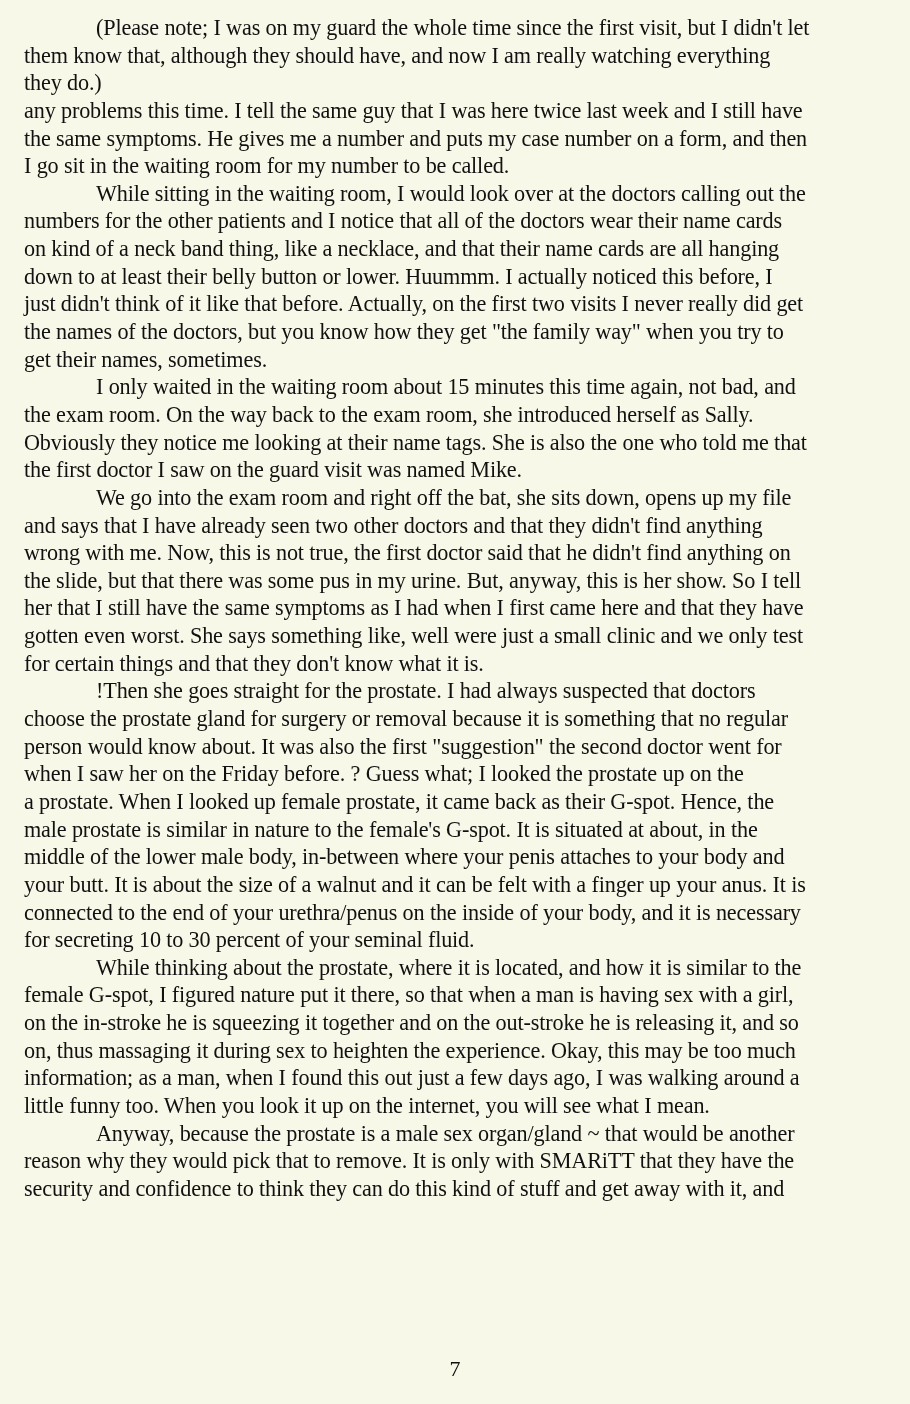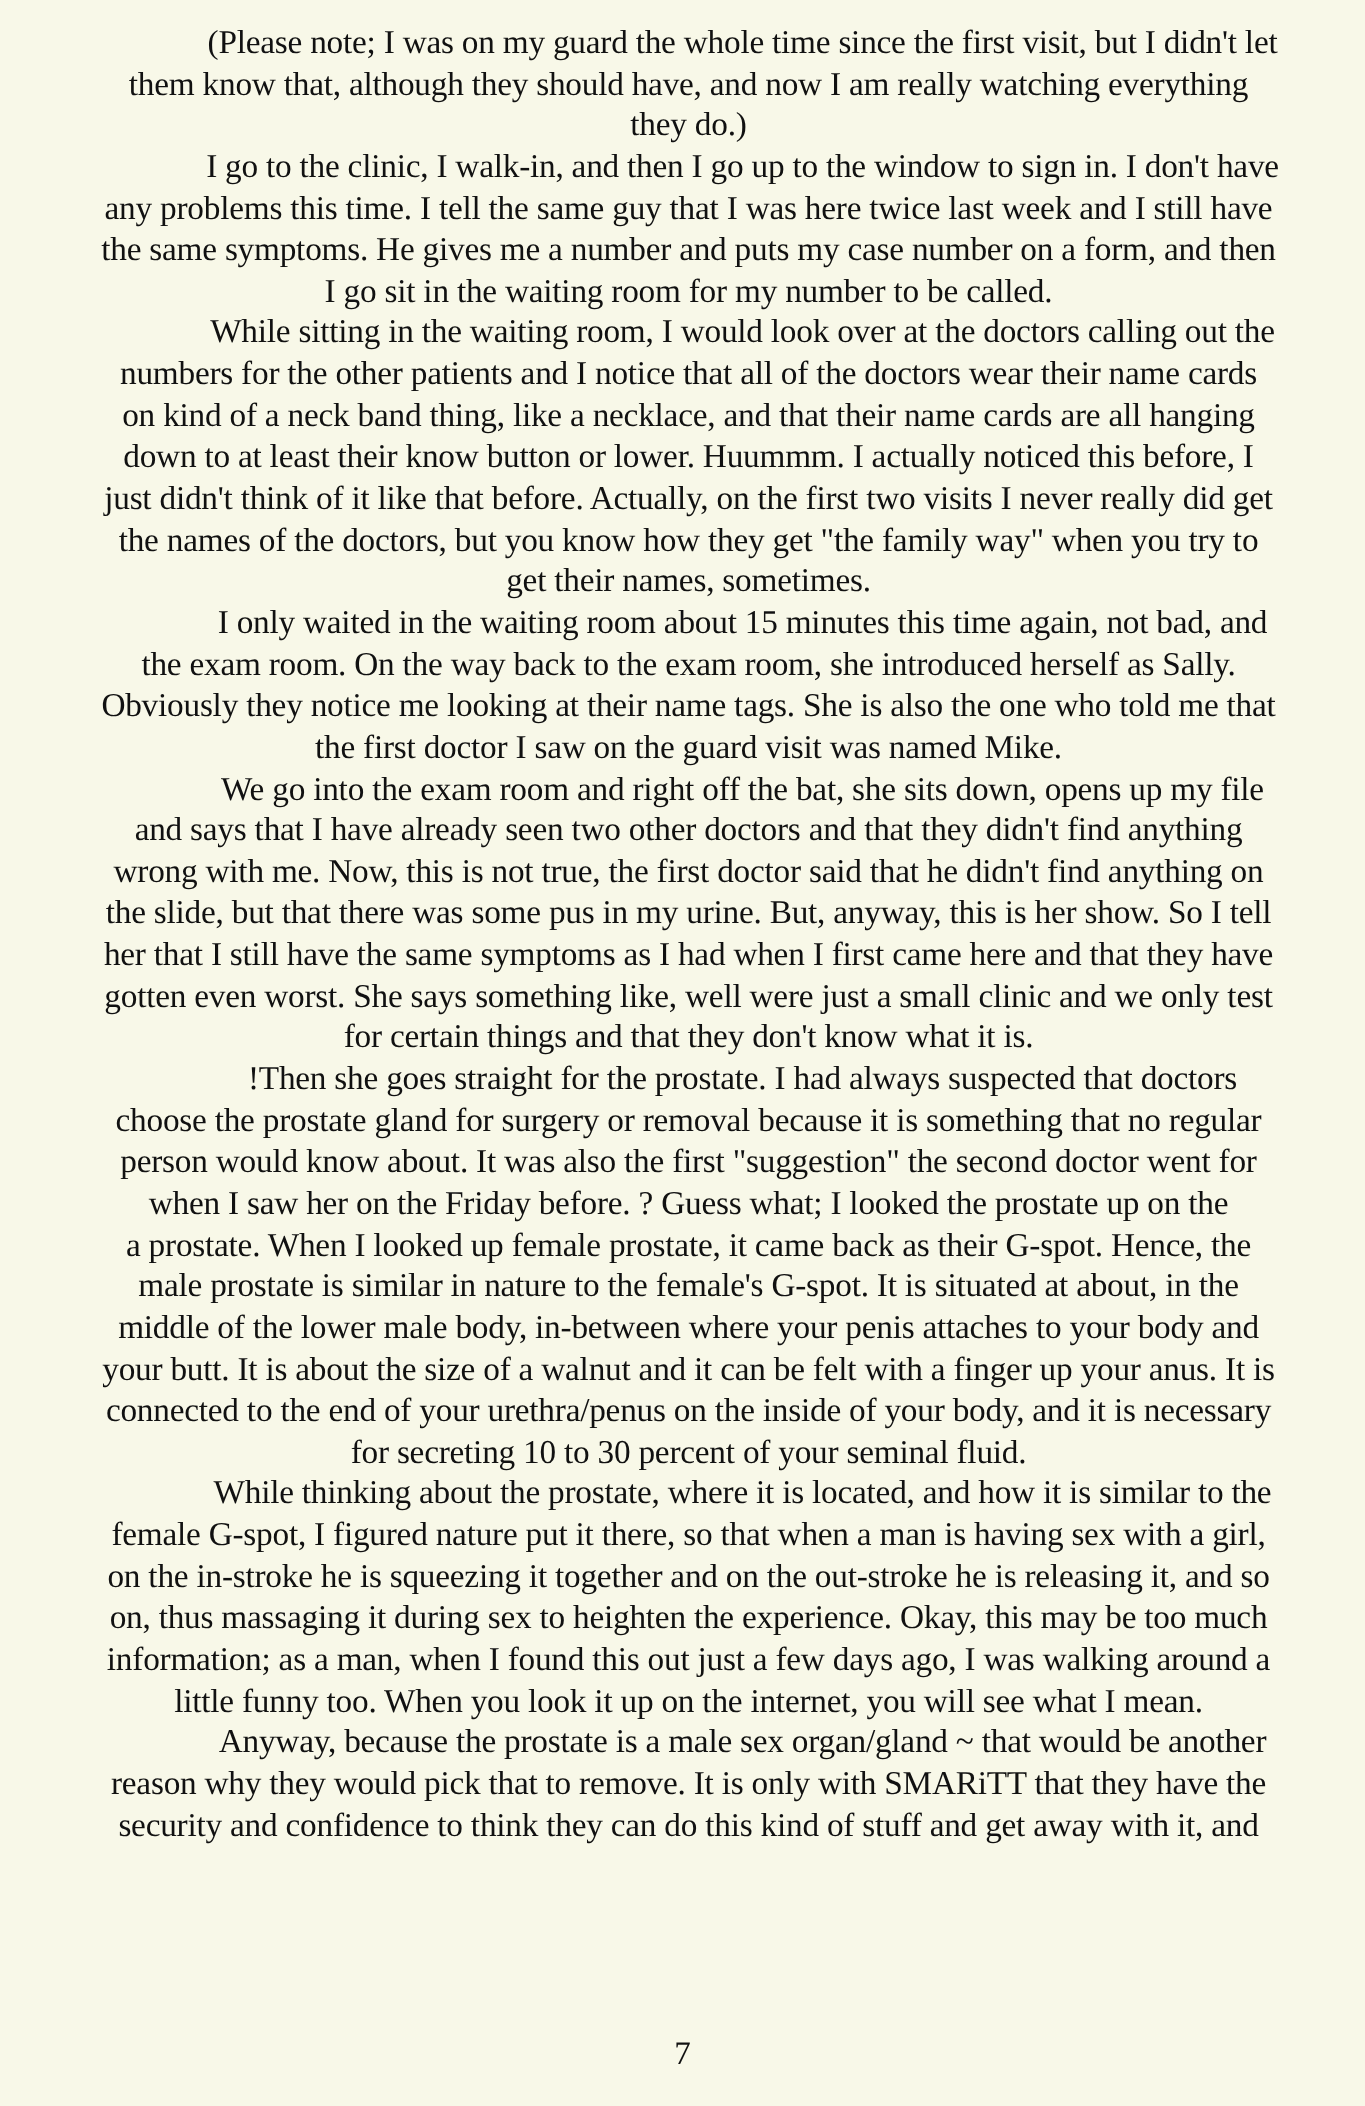--- a/index.html
+++ b/index.html
@@ -6,49 +6,48 @@
   body {
     width:910px; height:1404px; overflow:hidden;
     background:#f8f8e8;
     font-family:"Liberation Serif", "DejaVu Serif", serif;
     color:#111;
   }
   .page { position:relative; width:910px; height:1404px; }
   .text { position:absolute; left:24px; top:14px; width:870px; }
   .line {
     font-size:22.2px; line-height:27.65px; height:27.65px;
-    white-space:nowrap; letter-spacing:-0.15px;text-align:center;
+    white-space:nowrap; letter-spacing:-0.15px;
   }
   .line.indent { padding-left:72px; }
   .pagenum {
     position:absolute; top:1356px; left:0; width:910px;
     text-align:center; font-size:22px;
   }
 </style>
 </head>
 <body>
 
 <div class="page">
   <div class="text" id="text">
       <div>
         <div class="line indent">(Please note; I was on my guard the whole time since the first visit, but I didn't let</div>
         <div class="line">them know that, although they should have, and now I am really watching everything</div>
         <div class="line">they do.)</div>
       </div>
       <div>
-        <div class="line indent">I go to the clinic, I walk-in, and then I go up to the window to sign in. I don't have</div>
         <div class="line">any problems this time. I tell the same guy that I was here twice last week and I still have</div>
         <div class="line">the same symptoms. He gives me a number and puts my case number on a form, and then</div>
         <div class="line">I go sit in the waiting room for my number to be called.</div>
       </div>
       <div>
         <div class="line indent">While sitting in the waiting room, I would look over at the doctors calling out the</div>
         <div class="line">numbers for the other patients and I notice that all of the doctors wear their name cards</div>
         <div class="line">on kind of a neck band thing, like a necklace, and that their name cards are all hanging</div>
-        <div class="line">down to at least their know button or lower. Huummm. I actually noticed this before, I</div>
+        <div class="line">down to at least their belly button or lower. Huummm. I actually noticed this before, I</div>
         <div class="line">just didn't think of it like that before. Actually, on the first two visits I never really did get</div>
         <div class="line">the names of the doctors, but you know how they get "the family way" when you try to</div>
         <div class="line">get their names, sometimes.</div>
       </div>
       <div>
         <div class="line indent">I only waited in the waiting room about 15 minutes this time again, not bad, and</div>
         <div class="line">the exam room. On the way back to the exam room, she introduced herself as Sally.</div>
         <div class="line">Obviously they notice me looking at their name tags. She is also the one who told me that</div>
         <div class="line">the first doctor I saw on the guard visit was named Mike.</div>
       </div>

